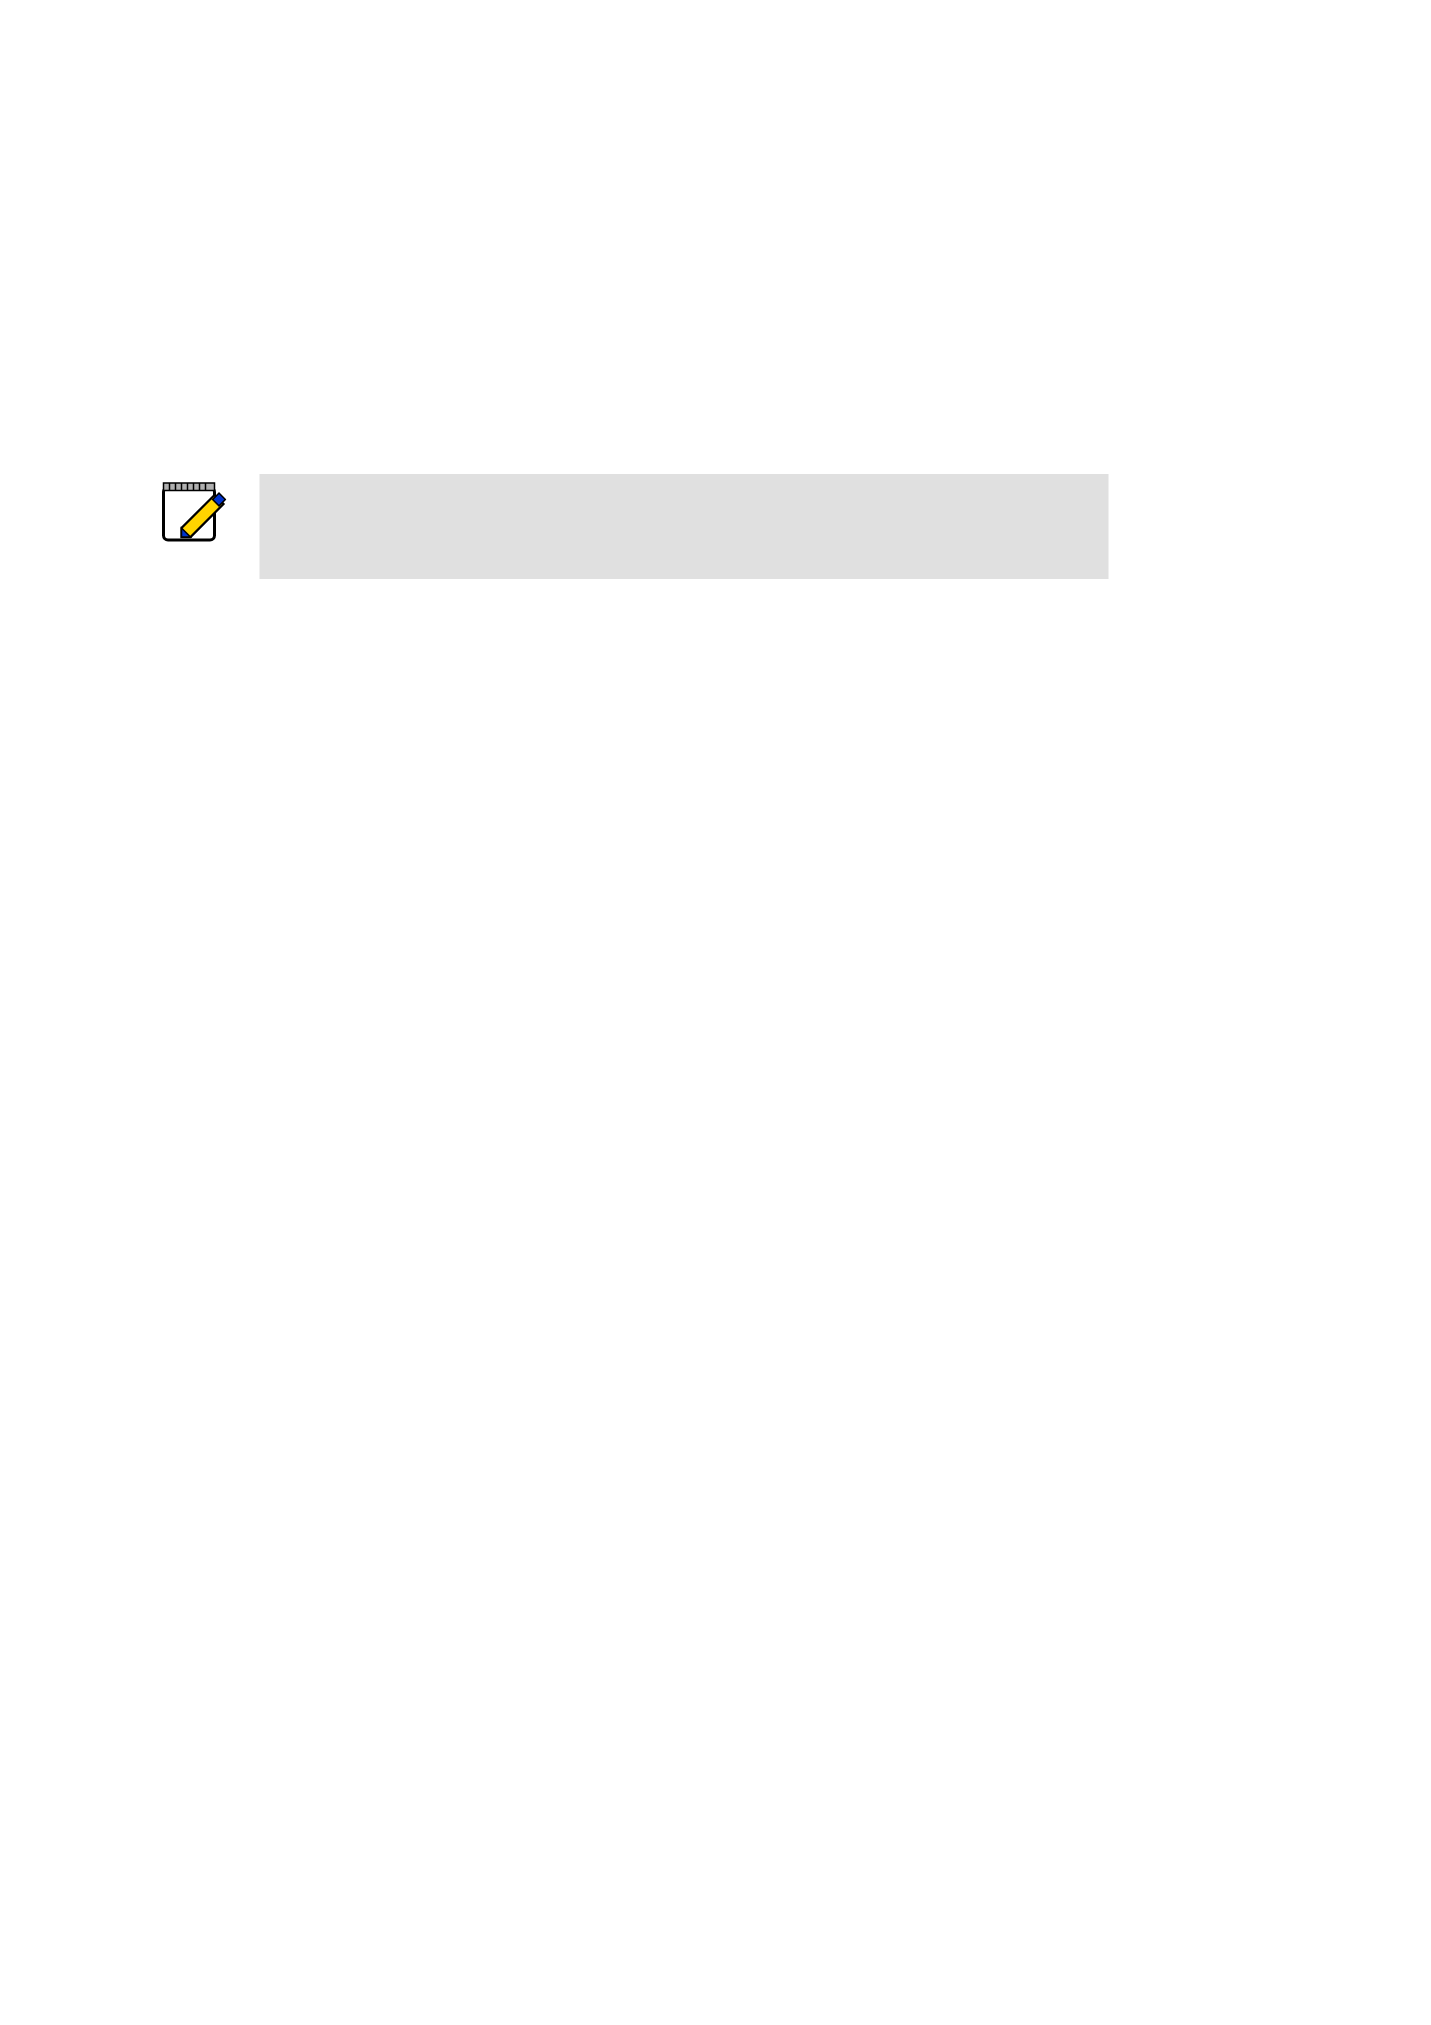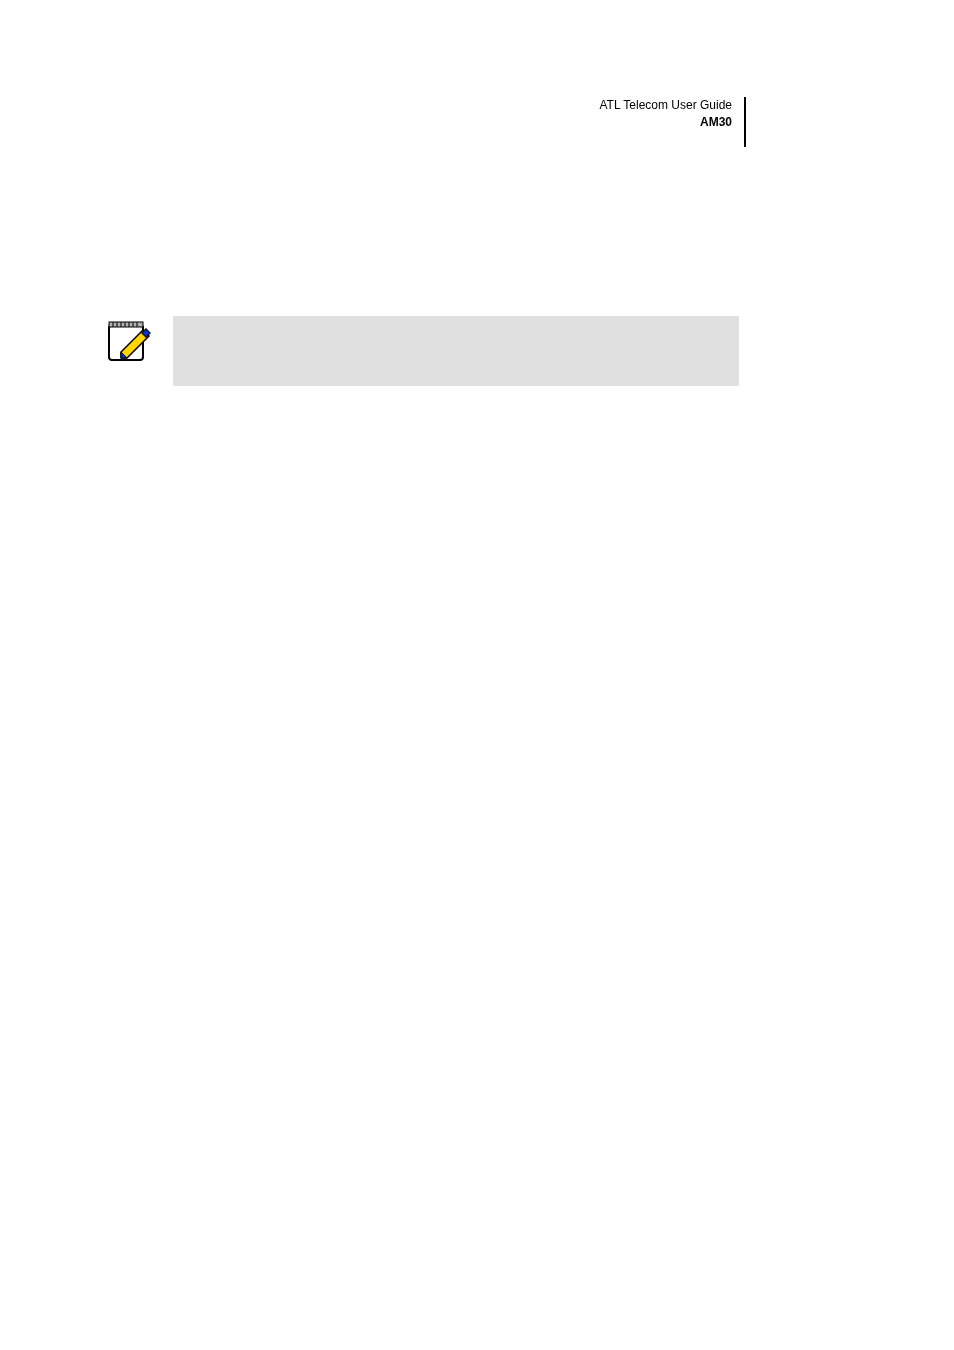--- a/index.html
+++ b/index.html
@@ -56,24 +56,20 @@
     width: 566px;
     height: 70px;
     background: #e0e0e0;
   }
 </style>
 </head>
 <body>
 
 <div class="page">
 
-  <div class="header-right">
-    <div class="header-line1">ATL Telecom User Guide</div>
-    <div class="header-line2">AM30</div>
-  </div>
 
   <div class="icon-wrap">
     <svg class="note-icon" viewBox="0 0 46 46">
 
       <rect x="4" y="7" width="34" height="35" rx="3" ry="3" fill="#ffffff" stroke="#000" stroke-width="2"></rect>
 
       <rect x="4" y="4" width="34" height="5" fill="#b0b0b0" stroke="#000" stroke-width="1"></rect>
       <line x1="8" y1="4" x2="8" y2="9" stroke="#000" stroke-width="1"></line>
       <line x1="12" y1="4" x2="12" y2="9" stroke="#000" stroke-width="1"></line>
       <line x1="16" y1="4" x2="16" y2="9" stroke="#000" stroke-width="1"></line>

